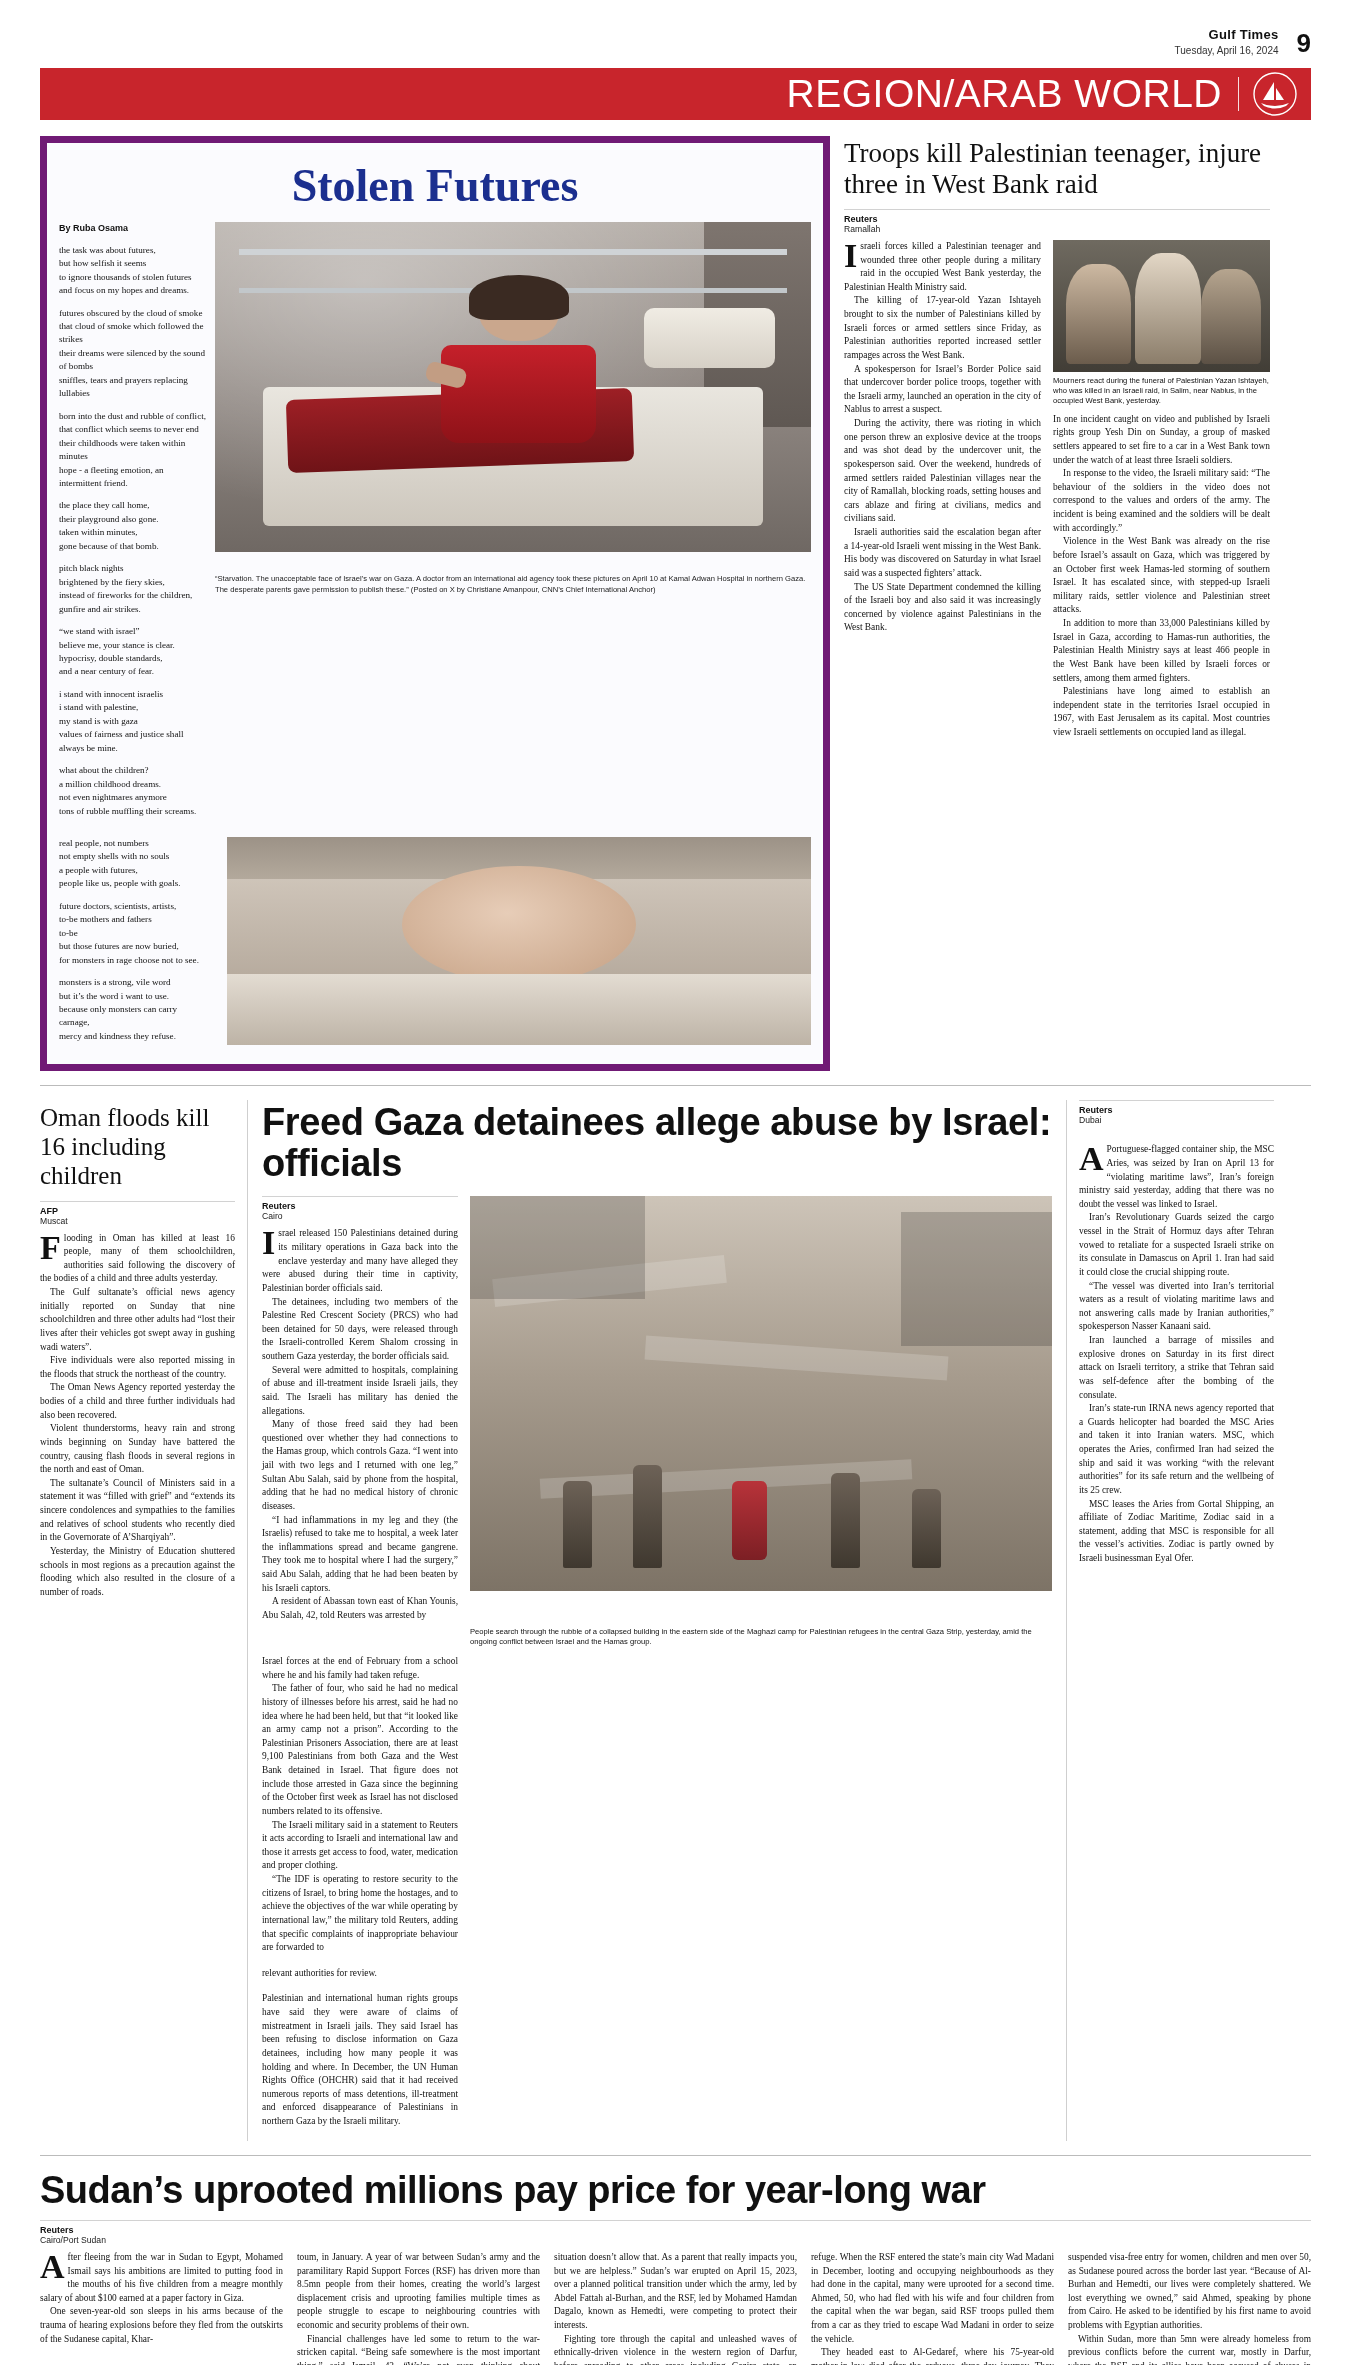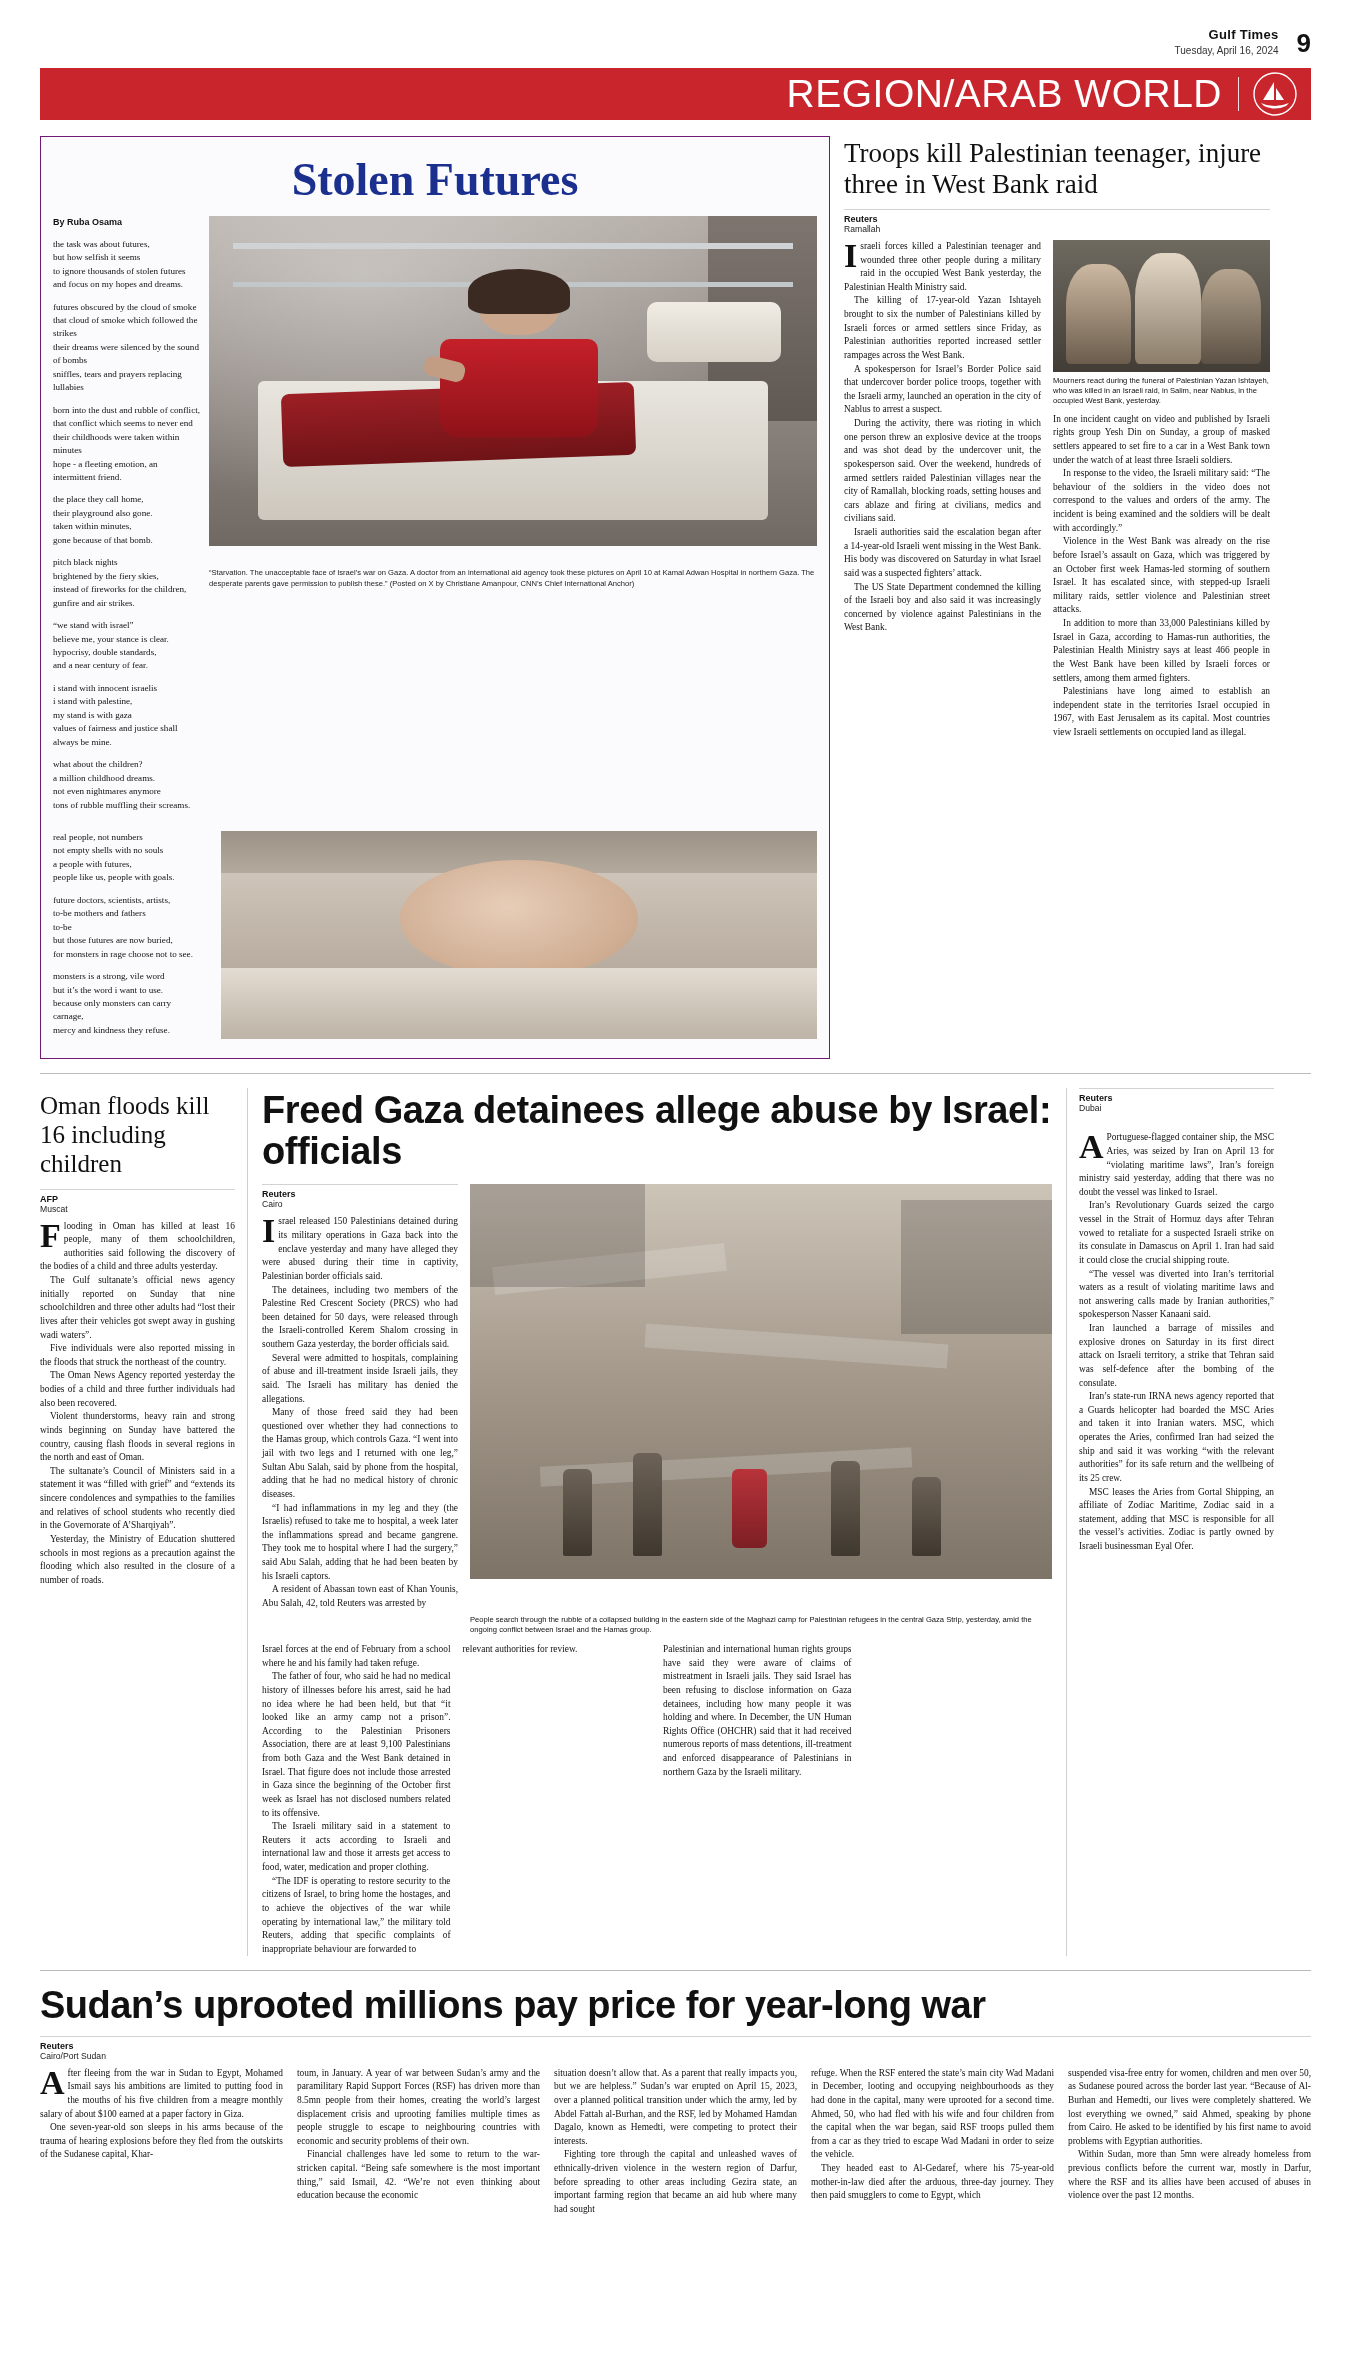--- a/index.html
+++ b/index.html
@@ -51,21 +51,21 @@
   .thinrule { border-top:1px solid #d2d2d2; }
 
   .dropcap:first-letter {
     float:left; font-size:34px; line-height:26px; font-weight:bold;
     padding-right:3px; padding-top:3px;
   }
 
   
   .top-wrap { display:flex; margin:16px 40px 0 40px; gap:0; }
   .stolen-box {
-    width:790px; border:1px solid #701a75; background:#fbfbfe; padding:10px 12px 12px 12px;
+    width:790px; border:7px solid #701a75; background:#fbfbfe; padding:10px 12px 12px 12px;
     position:relative;
   }
   .stolen-title {
     font-family:"Liberation Serif", serif; font-weight:bold; color:#1b2f8f;
     font-size:46px; text-align:center; letter-spacing:0px; margin:6px 0 10px 0;
   }
   .stolen-body { display:flex; gap:8px; }
   .poem-col { width:148px; font-size:9.1px; line-height:1.48; }
   .poem-col .stanza { margin-bottom:9px; }
   .poem-byline { font-family:"Liberation Sans", sans-serif; font-size:9px; font-weight:bold; margin-bottom:8px; }
@@ -93,21 +93,21 @@
 
   
   .mid-wrap { display:flex; margin:14px 40px 0 40px; }
   .oman-col { width:208px; padding-right:12px; border-right:1px solid #cfcfcf; }
   .oman-head { font-size:25px; line-height:1.15; margin:4px 0 10px 0; }
   .freed-col { width:818px; padding:0 14px; }
   .freed-head { font-family:"Liberation Sans", sans-serif; font-weight:bold; font-size:38px; line-height:1.08; margin:2px 0 12px 0; letter-spacing:-0.4px;}
   .freed-top { display:flex; gap:12px; }
   .freed-c1 { width:196px; }
   .photo4 { flex:1; height:395px; background:#b6aaa0; position:relative; overflow:hidden; }
-  .freed-bottom { display:flex; gap:12px; margin-top:8px; }
+  .freed-bottom { display:flex; gap:12px; margin-top:8px;flex-direction:column; }
   .freed-bottom > div { width:196px; }
   .msc-col { width:208px; padding-left:12px; border-left:1px solid #cfcfcf; }
   .msc-head { font-family:"Liberation Sans", sans-serif; font-weight:bold; font-size:20px; line-height:1.15; margin:2px 0 10px 0;}
 
   
   .sudan-wrap { margin:14px 40px 0 40px; }
   .sudan-head { font-family:"Liberation Sans", sans-serif; font-weight:bold; font-size:38px; line-height:1.06; letter-spacing:-0.5px; margin:0 0 10px 0;}
   .sudan-cols { display:flex; gap:14px; }
   .sudan-cols > div { width:248px; }
   .girl-room { position:absolute; inset:0; background:

